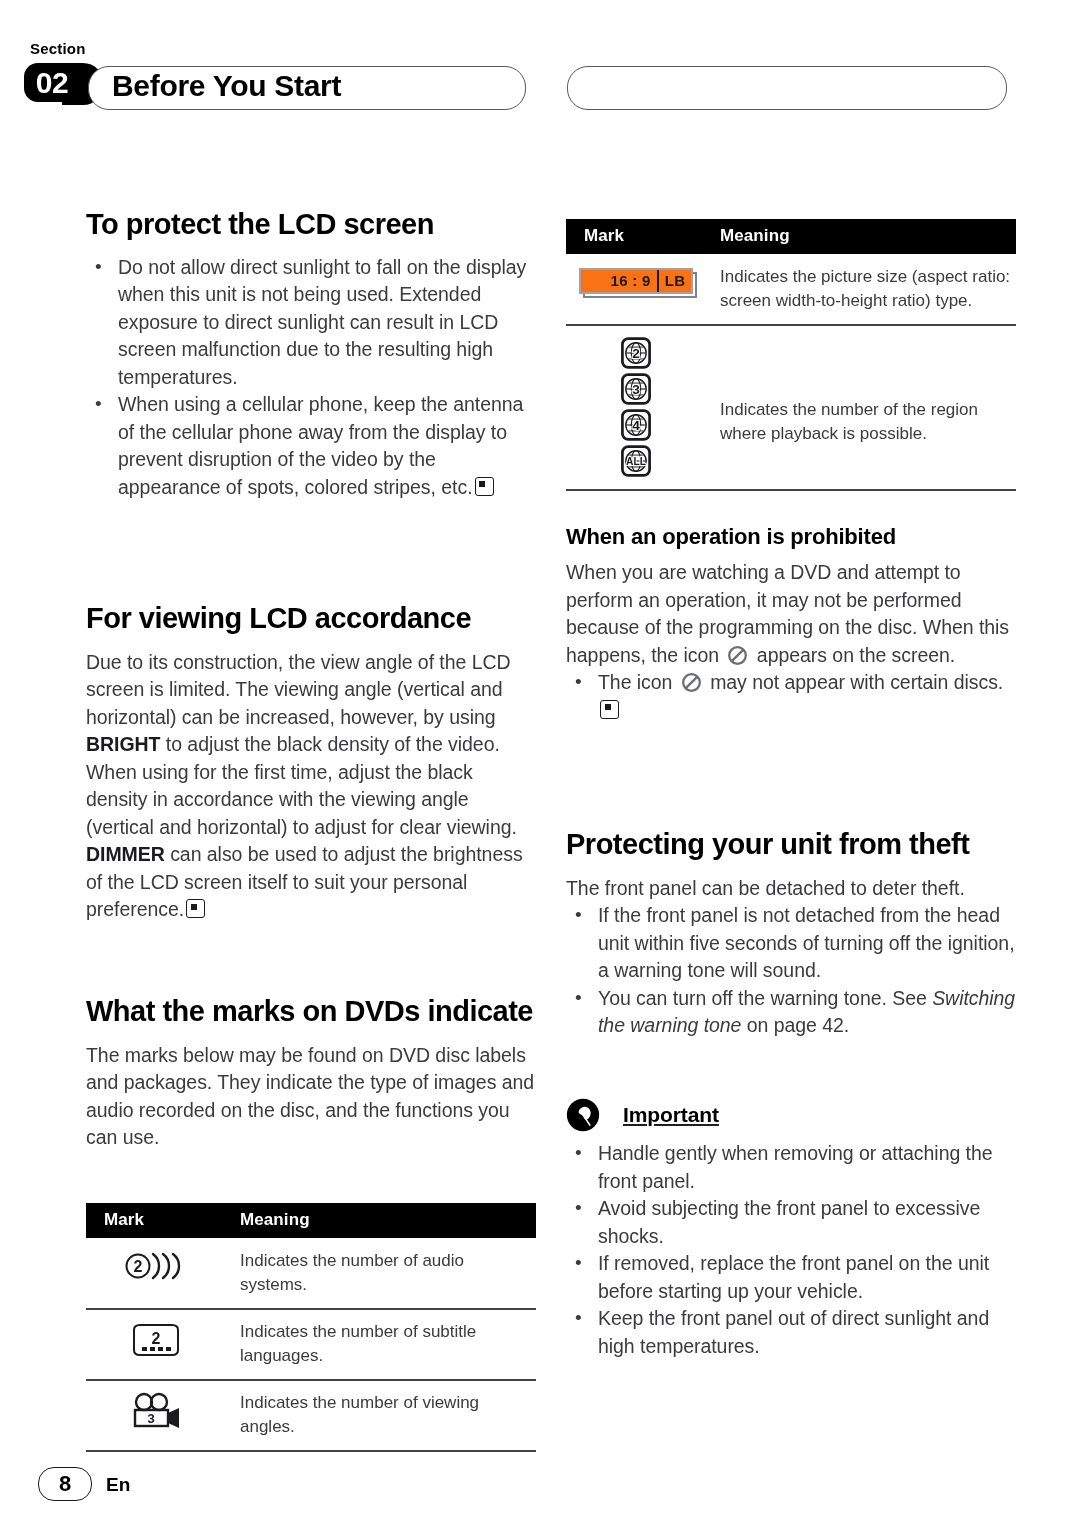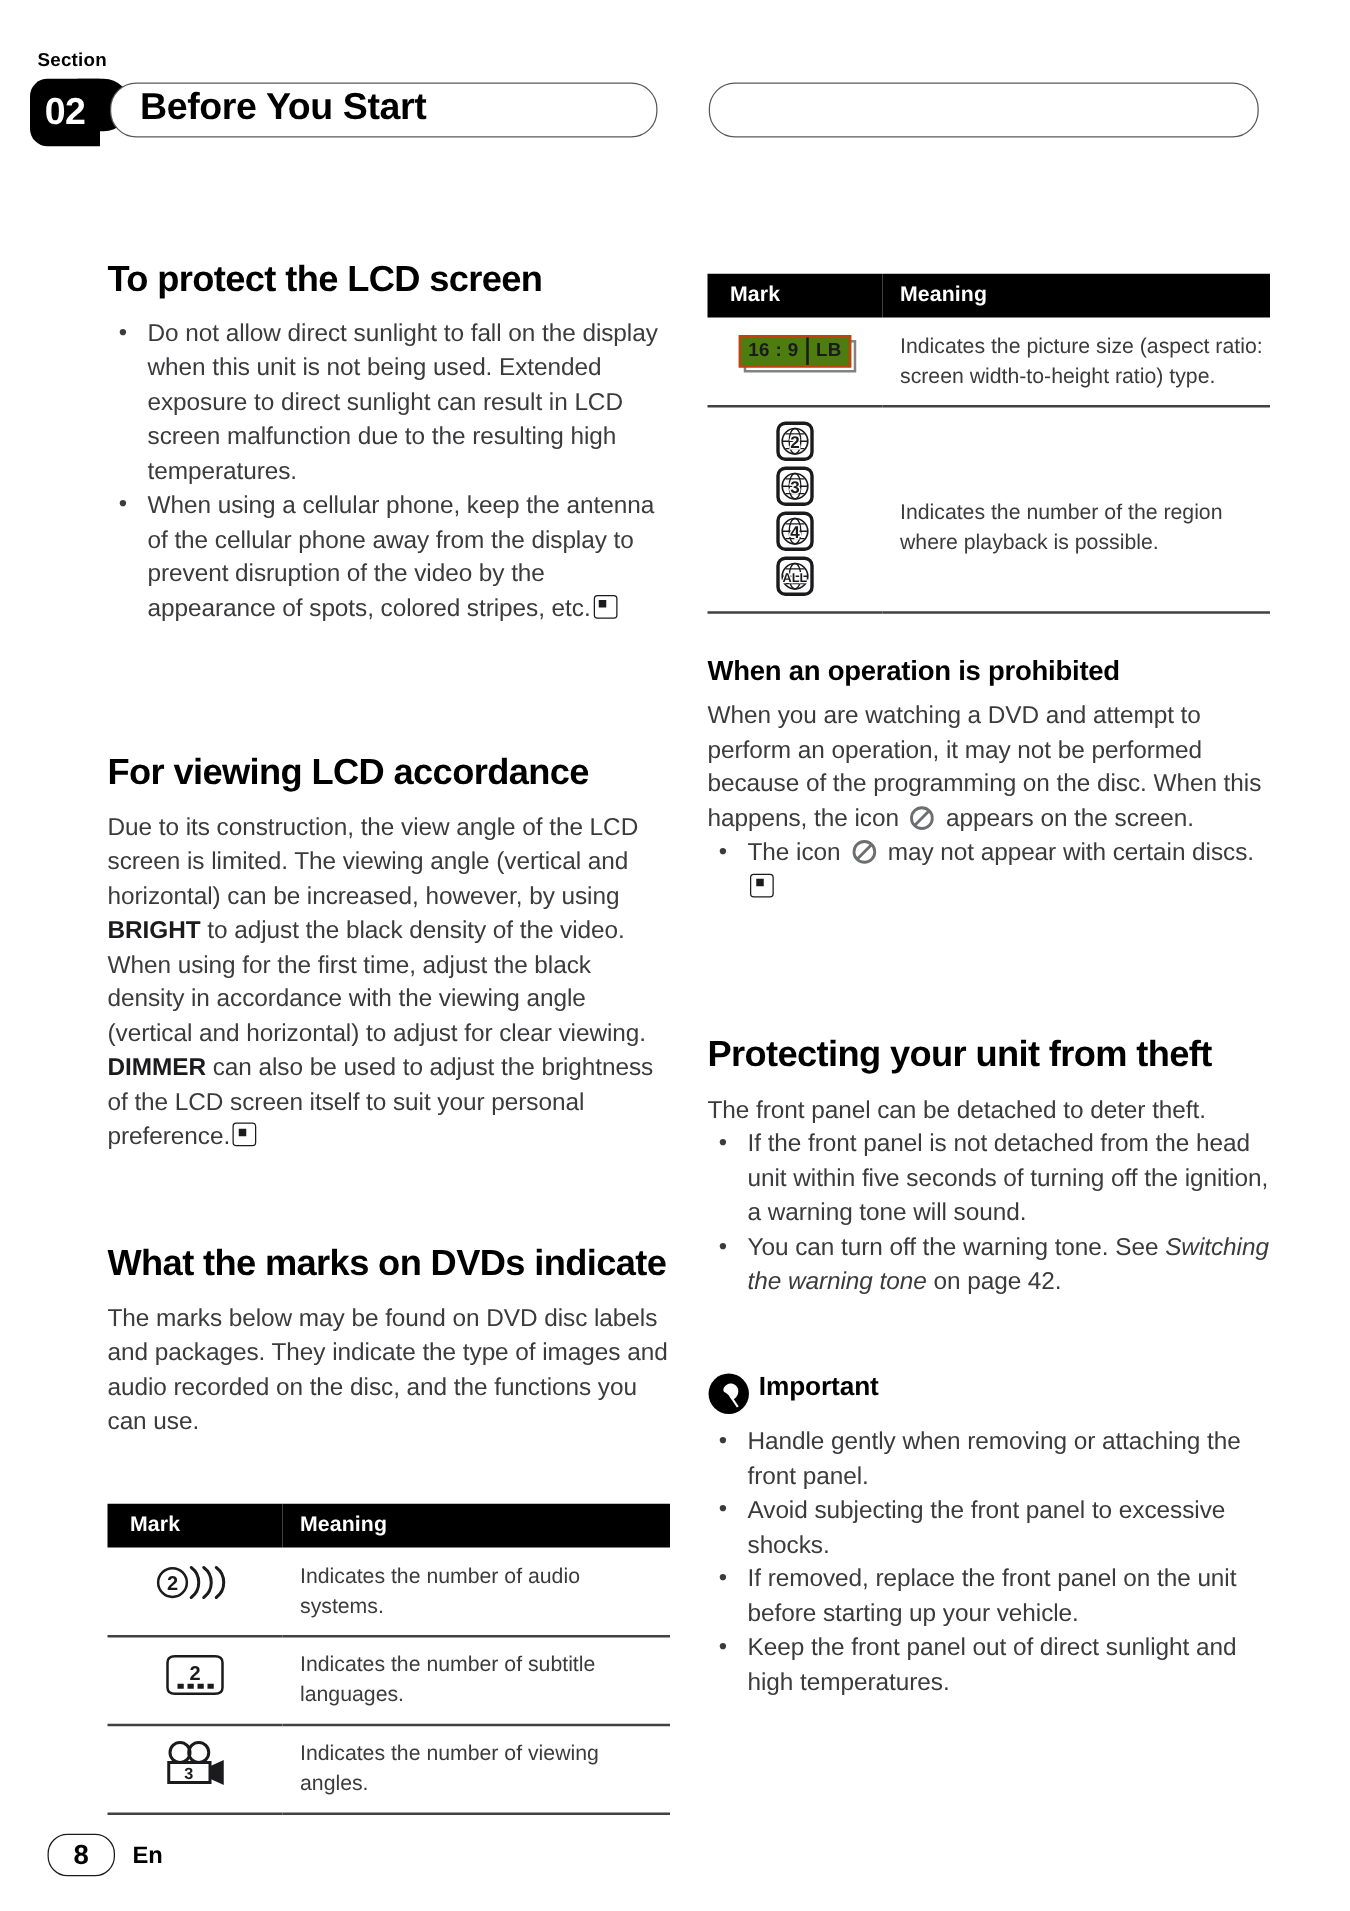--- a/index.html
+++ b/index.html
@@ -27,21 +27,21 @@
     position: absolute;
     left: 30px; top: 40px;
     font-size: 15px;
     font-weight: bold;
     letter-spacing: 0.2px;
     color: #000;
   }
   .section-badge {
     position: absolute;
     left: 24px; top: 63px;
-    width: 56px; height: 54px;
+    width: 56px; height: 39px;
     background: #000;
     border-radius: 14px 0 0 14px;
     color: #fff;
     font-size: 30px;
     font-weight: bold;
     display: flex;
     align-items: center;
     justify-content: center;
     letter-spacing: -0.5px;
   }
@@ -195,24 +195,25 @@
   }
 
   
   .lb-mark {
     display: inline-block;
     position: relative;
     margin-top: 3px;
   }
   .lb-box {
     display: flex;
-    border: 2px solid #c2410c;
-    background: #4d7c0f;
+    border: 2px solid #a3a3a3;
+    background: #f97316;
     position: relative;
     z-index: 2;
+    padding-left: 24px;
   }
   .lb-box span {
     font-size: 15px;
     font-weight: bold;
     color: #1b1b1d;
     padding: 2px 6px 3px 6px;
     letter-spacing: 0.3px;
   }
   .lb-box span + span { border-left: 2px solid #1b1b1d; }
   .lb-shadow {
@@ -231,21 +232,23 @@
     gap: 2px;
   }
   .region-ico { width: 34px; height: 34px; display: block; }
 
   
   .glyph { display: block; margin: 0 auto; }
 
   
   .important-head {
     display: flex;
-    gap: 7px;
+    align-items: center;
+    gap: 23px;
+    text-decoration: underline;
   }
   .pin-icon { width: 34px; height: 34px; flex: none; }
   .important-label {
     font-size: 21px;
     font-weight: bold;
     color: #000;
     letter-spacing: -0.1px;
   }
 
   

